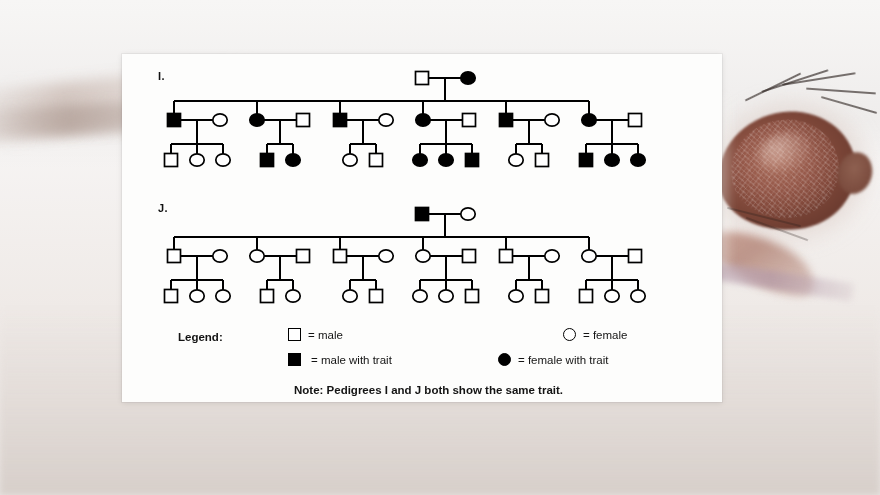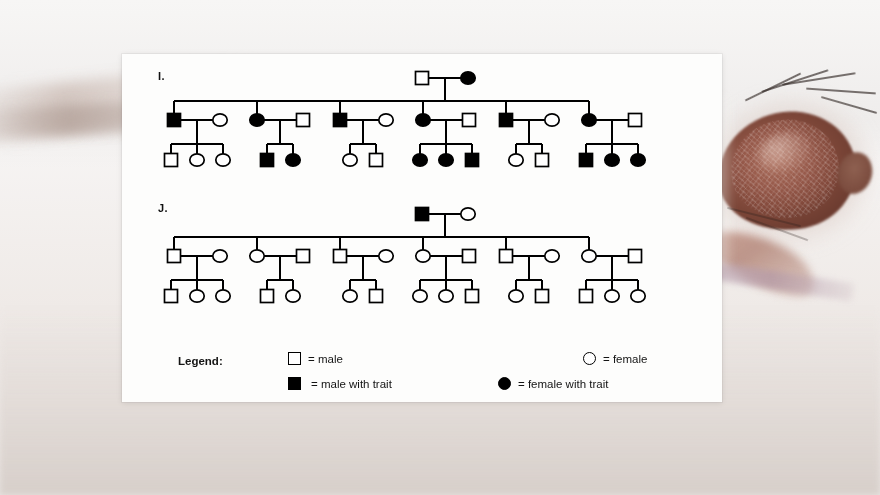--- a/index.html
+++ b/index.html
@@ -91,21 +91,21 @@
     position:absolute;left:122px;top:54px;width:600px;height:348px;
     background:#fdfdfc;
     box-shadow:0 0 0 1px rgba(0,0,0,.04), 0 1px 6px rgba(0,0,0,.10);
   }
   .ped-label{
     position:absolute;font-size:11px;font-weight:700;color:#111;
     letter-spacing:.4px;
   }
   svg.ped{position:absolute;left:0;top:0;overflow:visible;}
   
-  #legend{position:absolute;left:0;top:268px;width:715px;height:80px;margin-top:24px;}
+  #legend{position:absolute;left:0;top:268px;width:715px;height:80px;}
   .legend-title{
     position:absolute;left:56px;top:9px;font-size:11.5px;font-weight:700;color:#141414;
   }
   .leg-item{position:absolute;display:flex;align-items:center;gap:7px;
     font-size:11.5px;font-weight:400;color:#141414;}
   .sym-sq{width:13px;height:13px;border:1.7px solid #000;background:#fff;box-sizing:border-box;}
   .sym-sq.filled{background:#000;}
   .sym-ci{width:13px;height:13px;border:1.7px solid #000;background:#fff;border-radius:50%;box-sizing:border-box;}
   .sym-ci.filled{background:#000;}
   .note{
@@ -302,29 +302,30 @@
     </svg>
 
   <div id="legend">
     <div class="legend-title">Legend:</div>
 
     <div class="leg-item" style="left:166px;top:6px;">
       <span class="sym-sq"></span>
       <span>= male</span>
     </div>
 
-    <div class="leg-item" style="left:416px;top:6px;padding-left:45px;">
+    <div class="leg-item" style="left:396px;top:6px;padding-left:45px;">
       <span class="sym-ci"></span>
       <span>= female</span>
     </div>
 
     <div class="leg-item" style="left:166px;top:31px;gap:10px;">
       <span class="sym-sq filled"></span>
       <span>= male with trait</span>
     </div>
 
     <div class="leg-item" style="left:376px;top:31px;">
       <span class="sym-ci filled"></span>
       <span>= female with trait</span>
     </div>
 
+    <div class="note"><span>Note: Pedigrees I and J both show the </span><b class="same">same</b><span> trait.</span></div>
   </div>
 </div>
 
 </body></html>

